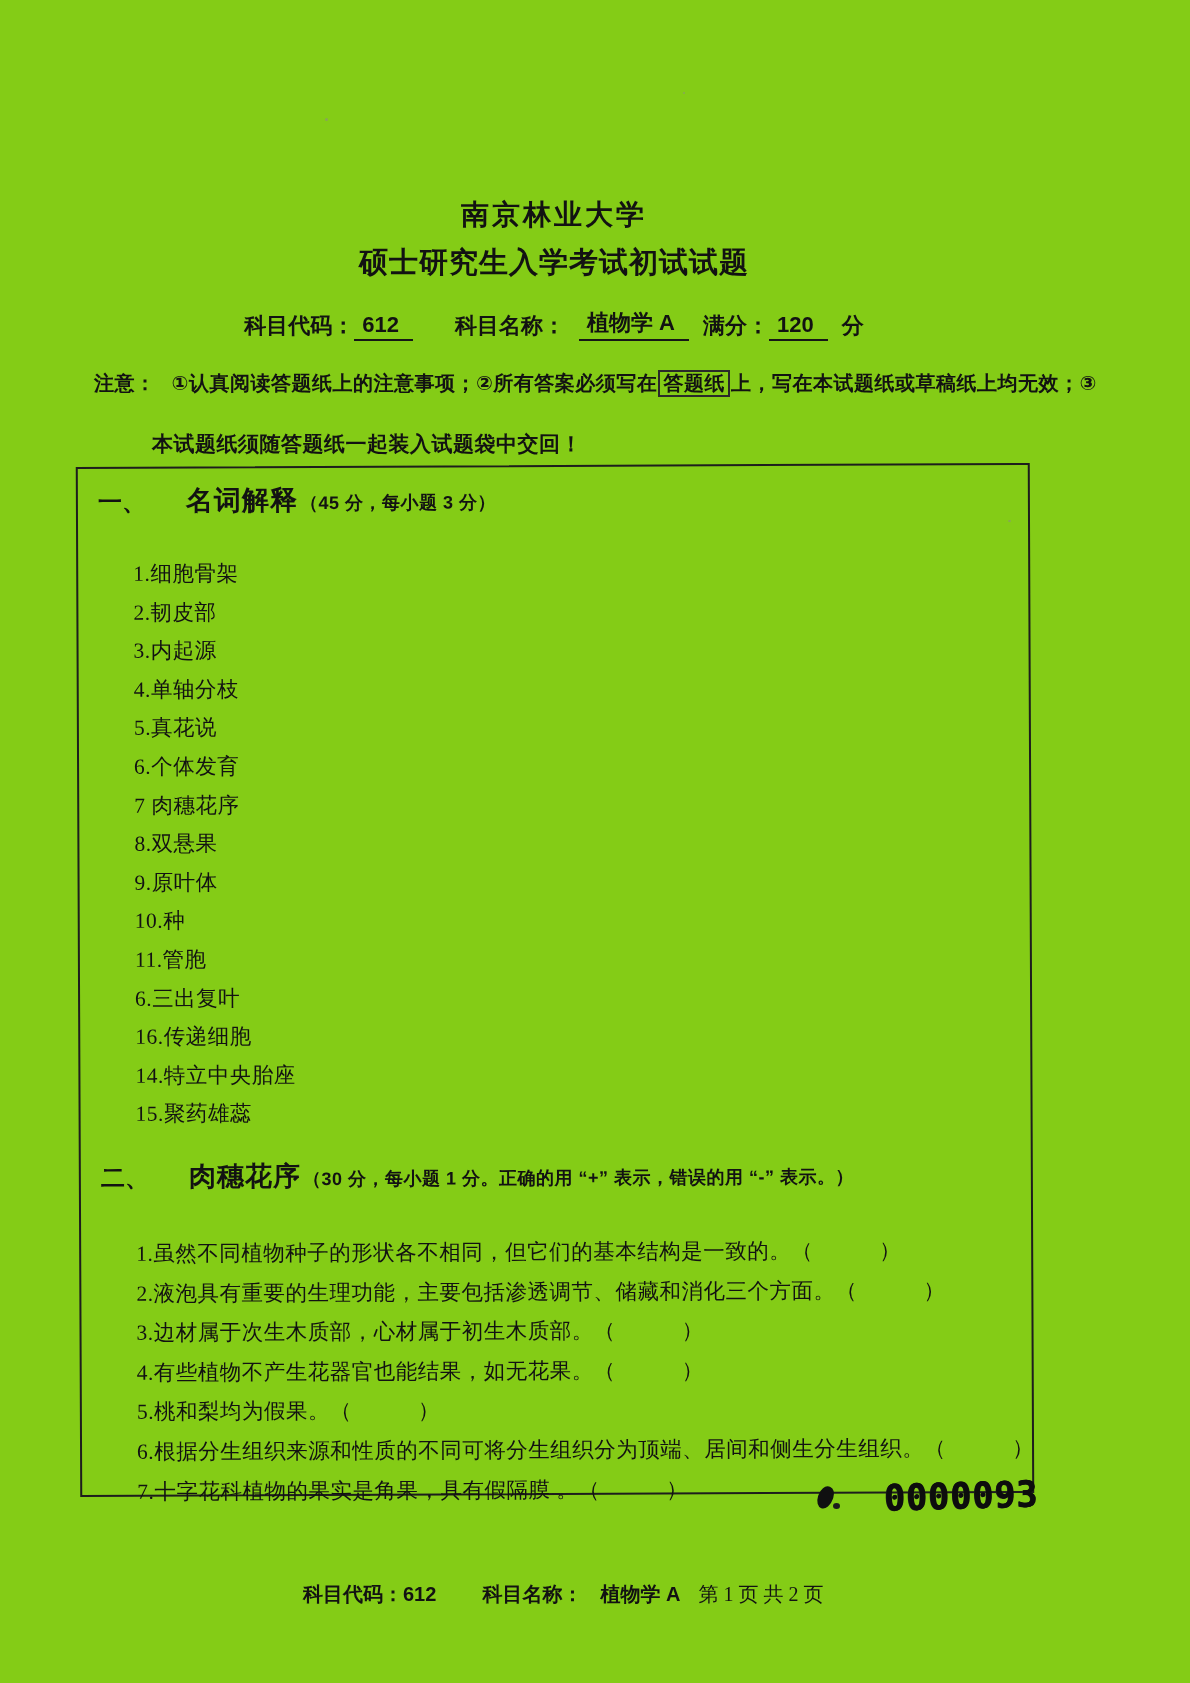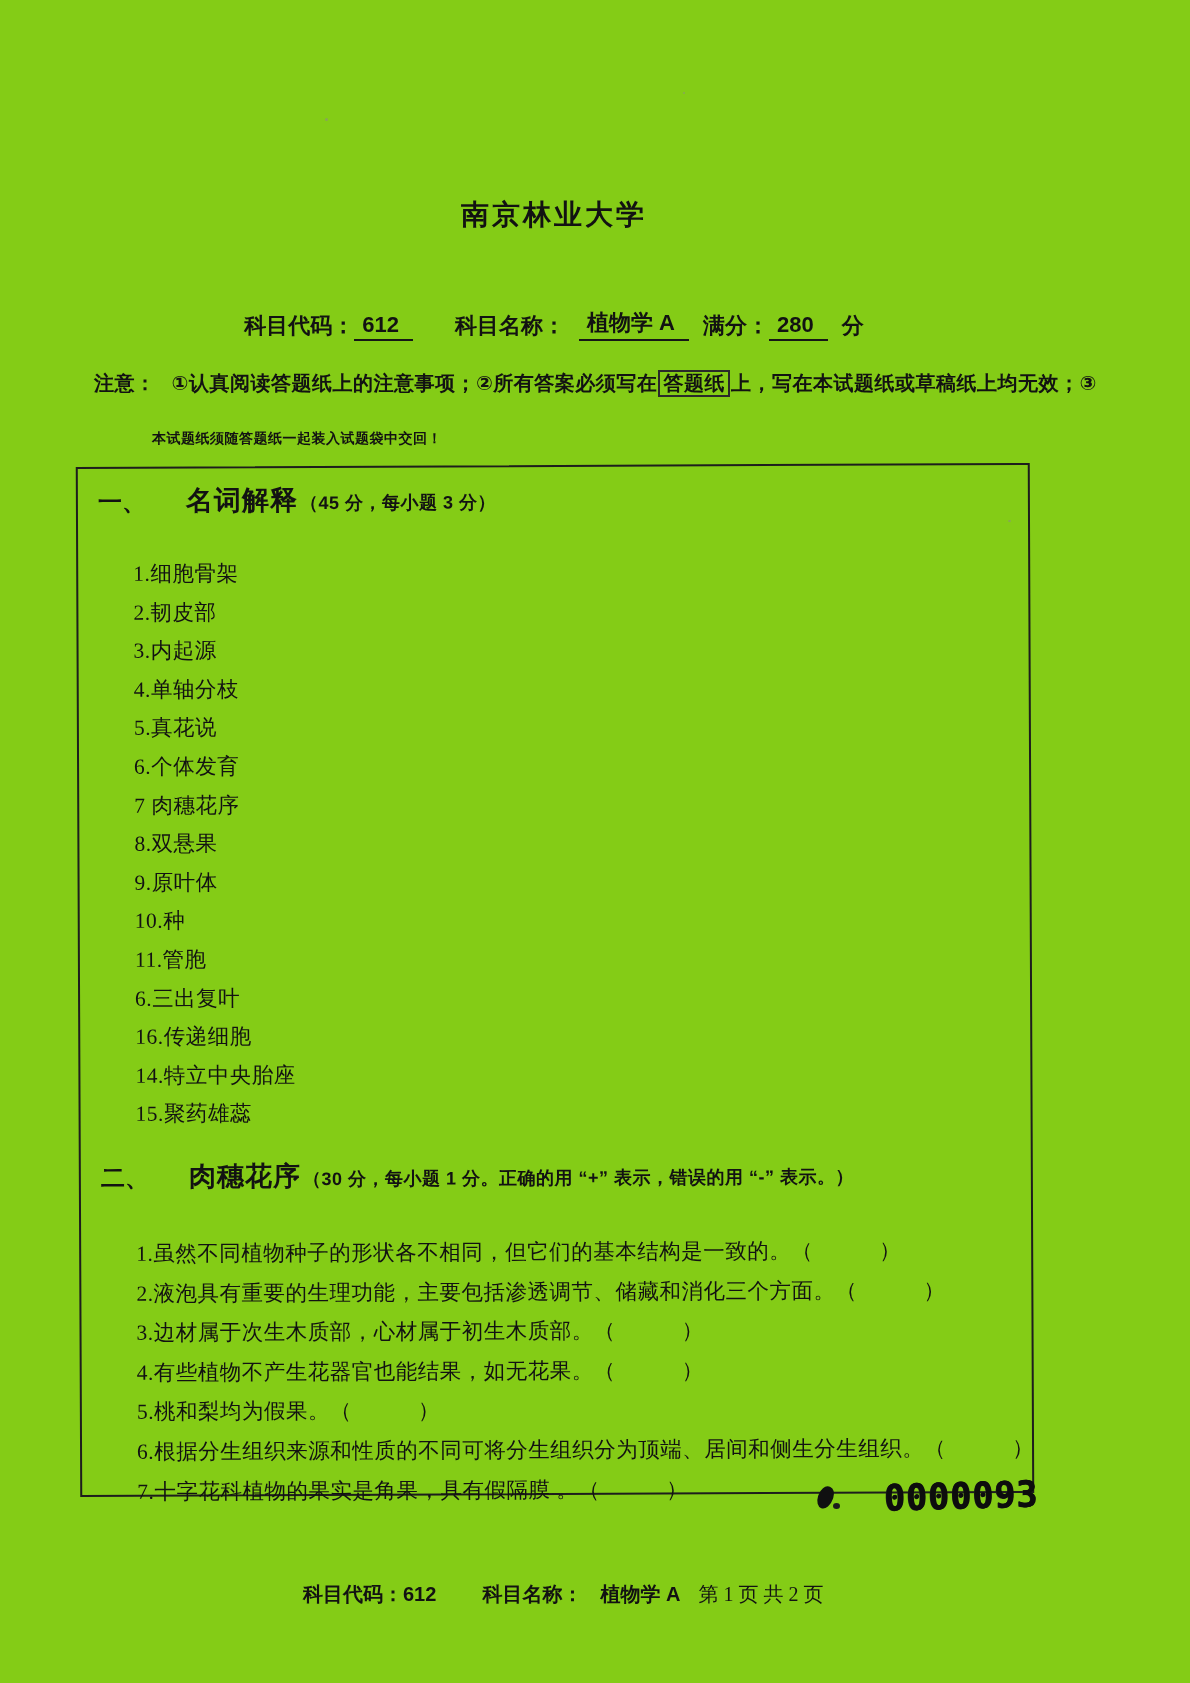--- a/index.html
+++ b/index.html
@@ -32,21 +32,21 @@
   .notice-line {
     position:absolute; left:94px; top:370px; width:1060px;
     font-family:"Liberation Sans","DejaVu Sans",sans-serif; font-weight:bold;
     font-size:20px; letter-spacing:0.5px; white-space:nowrap;
   }
   .notice-label { margin-right:16px; }
   .boxed-word { border:2px solid #2a2a2a; padding:0 3px 1px 3px; margin:12px 1px; }
   .notice-line2 {
     position:absolute; left:152px; top:430px;
     font-family:"Liberation Sans","DejaVu Sans",sans-serif; font-weight:bold;
-    font-size:14px; letter-spacing:0.5px; white-space:nowrap;
+    font-size:21px; letter-spacing:0.5px; white-space:nowrap;
   }
   
   .main-box {
     position:absolute; left:78px; top:465px; width:950px; height:1026px;
     border:2px solid #1d1d1d; transform:rotate(-0.25deg); background:transparent;
   }
   .sec-heading {
     position:absolute; left:20px; display:flex; align-items:baseline; white-space:nowrap;
     font-family:"Liberation Sans","DejaVu Sans",sans-serif; font-weight:bold;
   }
@@ -97,31 +97,32 @@
 </head>
 <body>
 
 <div class="page">
 
   <div class="speck s1"></div>
   <div class="speck s2"></div>
   <div class="speck s3"></div>
 
   <div class="uni-title">南京林业大学</div>
+  <div class="exam-title">硕士研究生入学考试初试试题</div>
 
   <div class="subject-line">
     <span>科目代码：</span>
       <span class="u-line">612</span>
       <span class="sub-gap-lg"></span>
       <span>科目名称：</span>
       <span class="sub-gap-sm"></span>
       <span class="u-line">植物学  A</span>
       <span class="sub-gap-sm"></span>
       <span>满分：</span>
-      <span class="u-line">280</span>
+      <span class="u-line">120</span>
       <span class="sub-gap-sm"></span>
       <span>分</span>
   </div>
 
   <div class="notice-line">
     <span class="notice-label">注意：</span><span>①认真阅读答题纸上的注意事项；②所有答案必须写在</span><span class="boxed-word">答题纸</span><span>上，写在本试题纸或草稿纸上均无效；③</span>
   </div>
   <div class="notice-line2">本试题纸须随答题纸一起装入试题袋中交回！</div>
 
   <div class="main-box">

